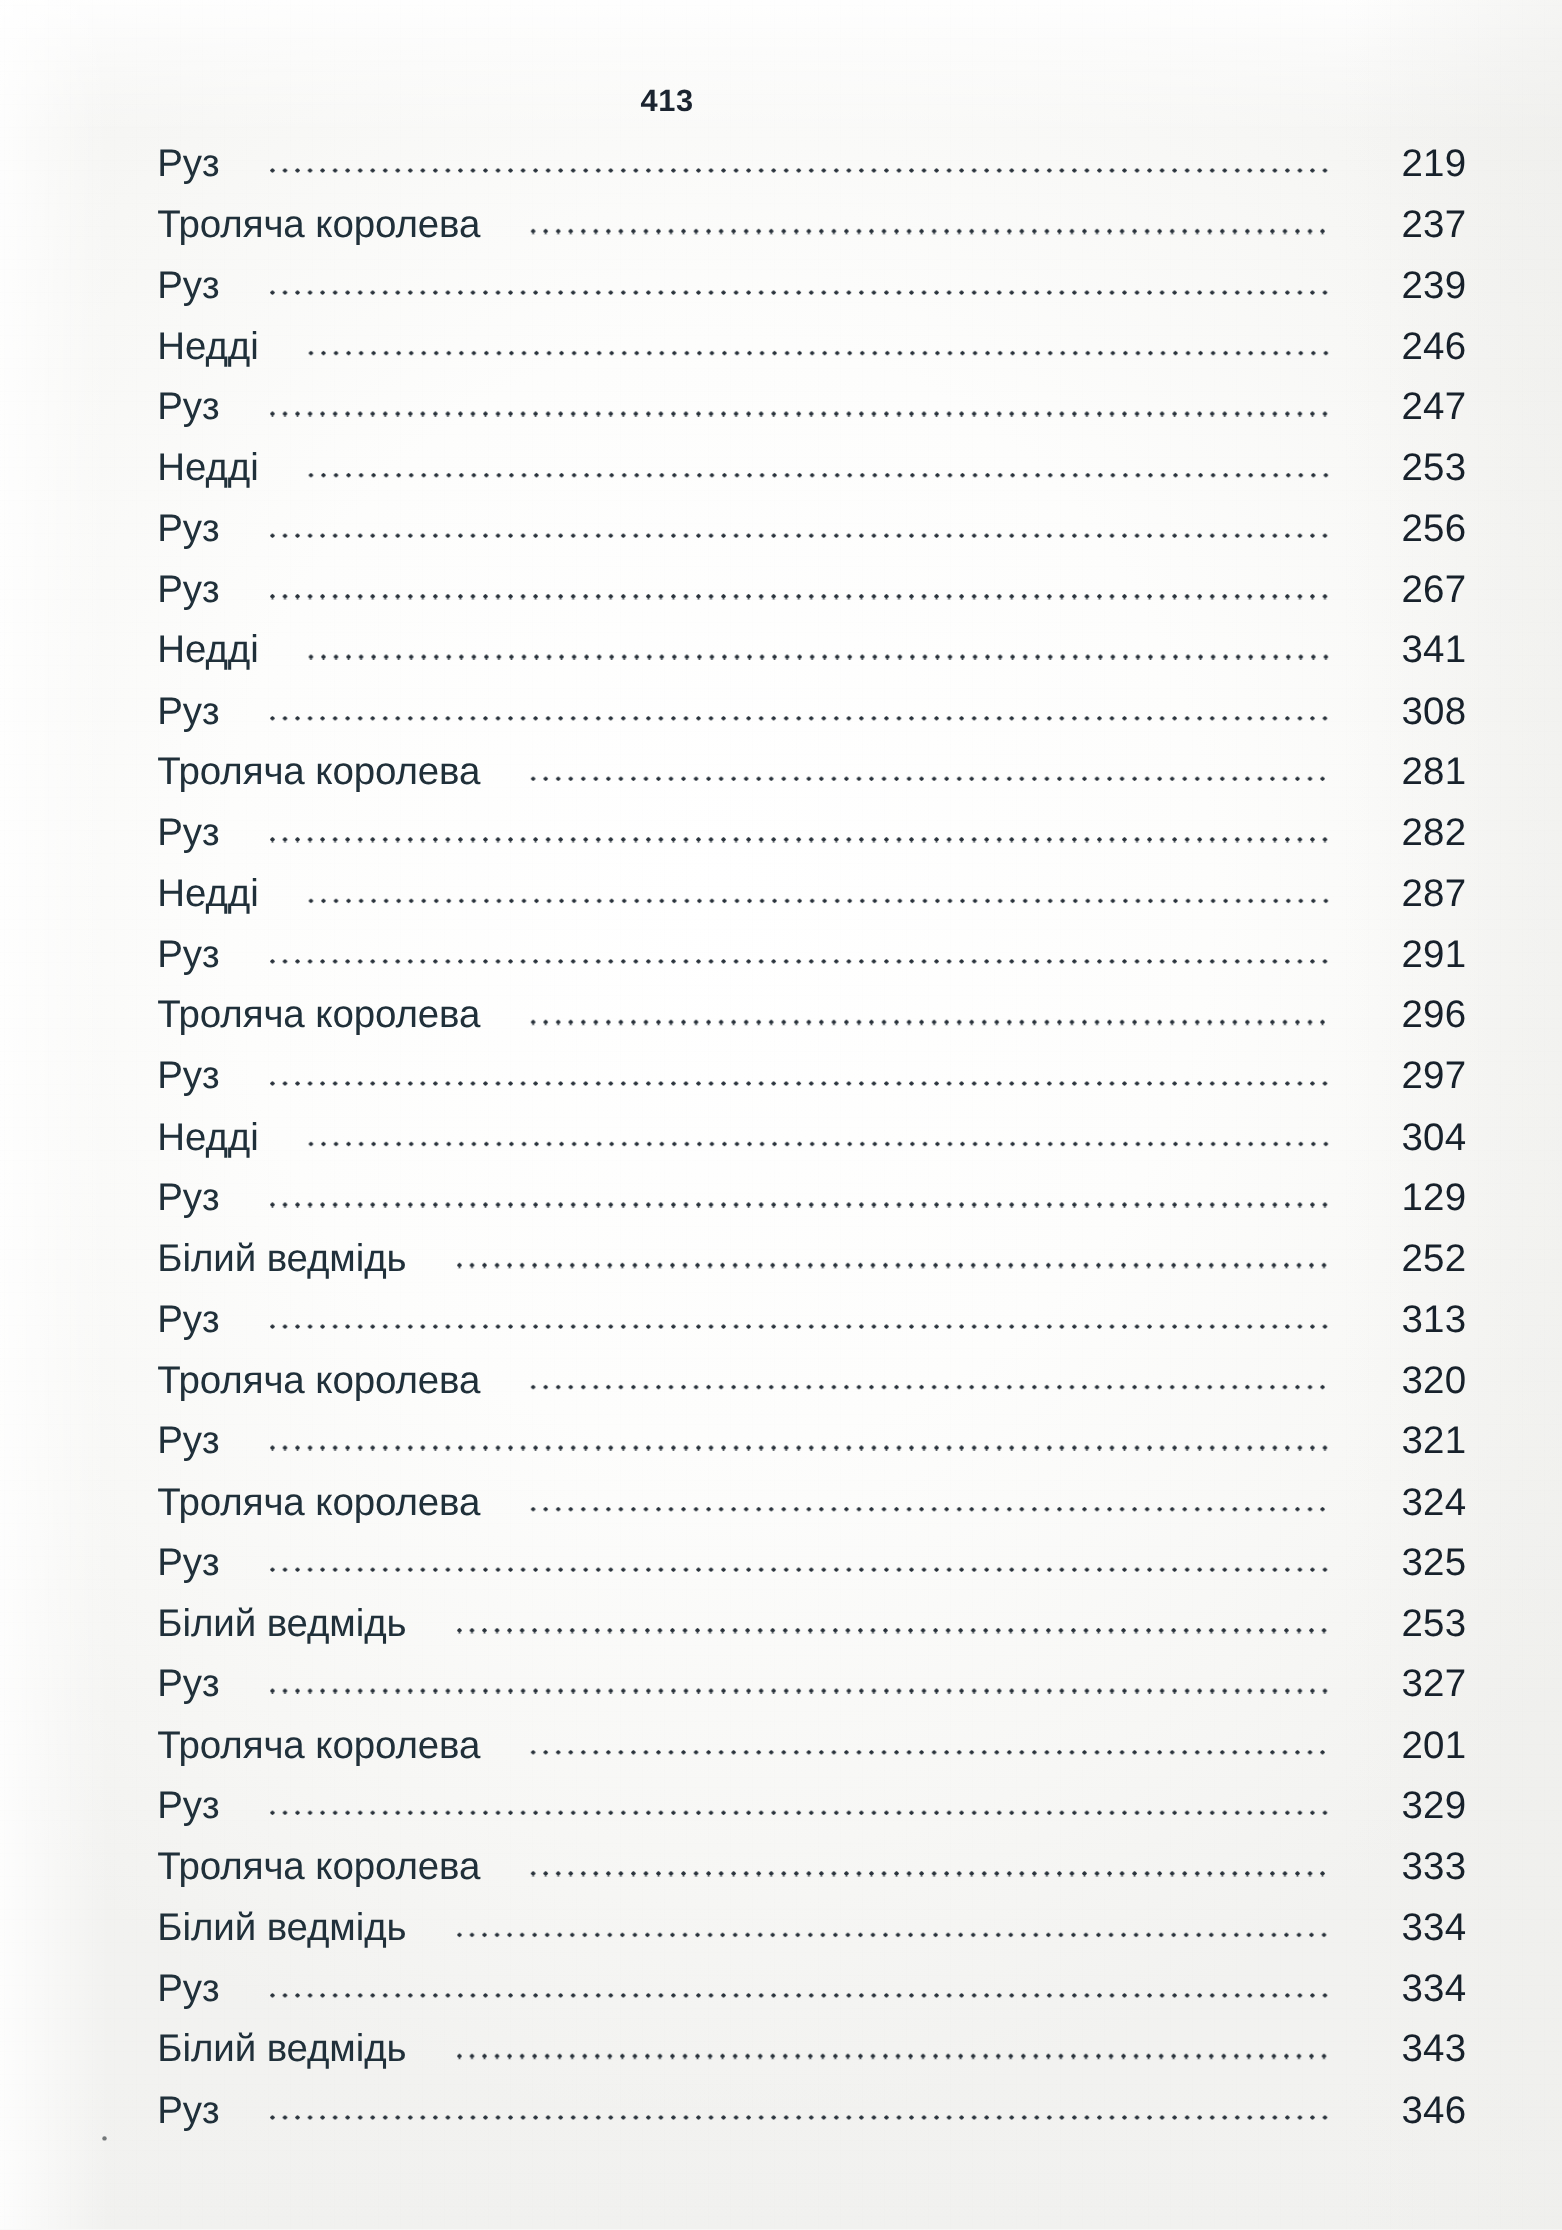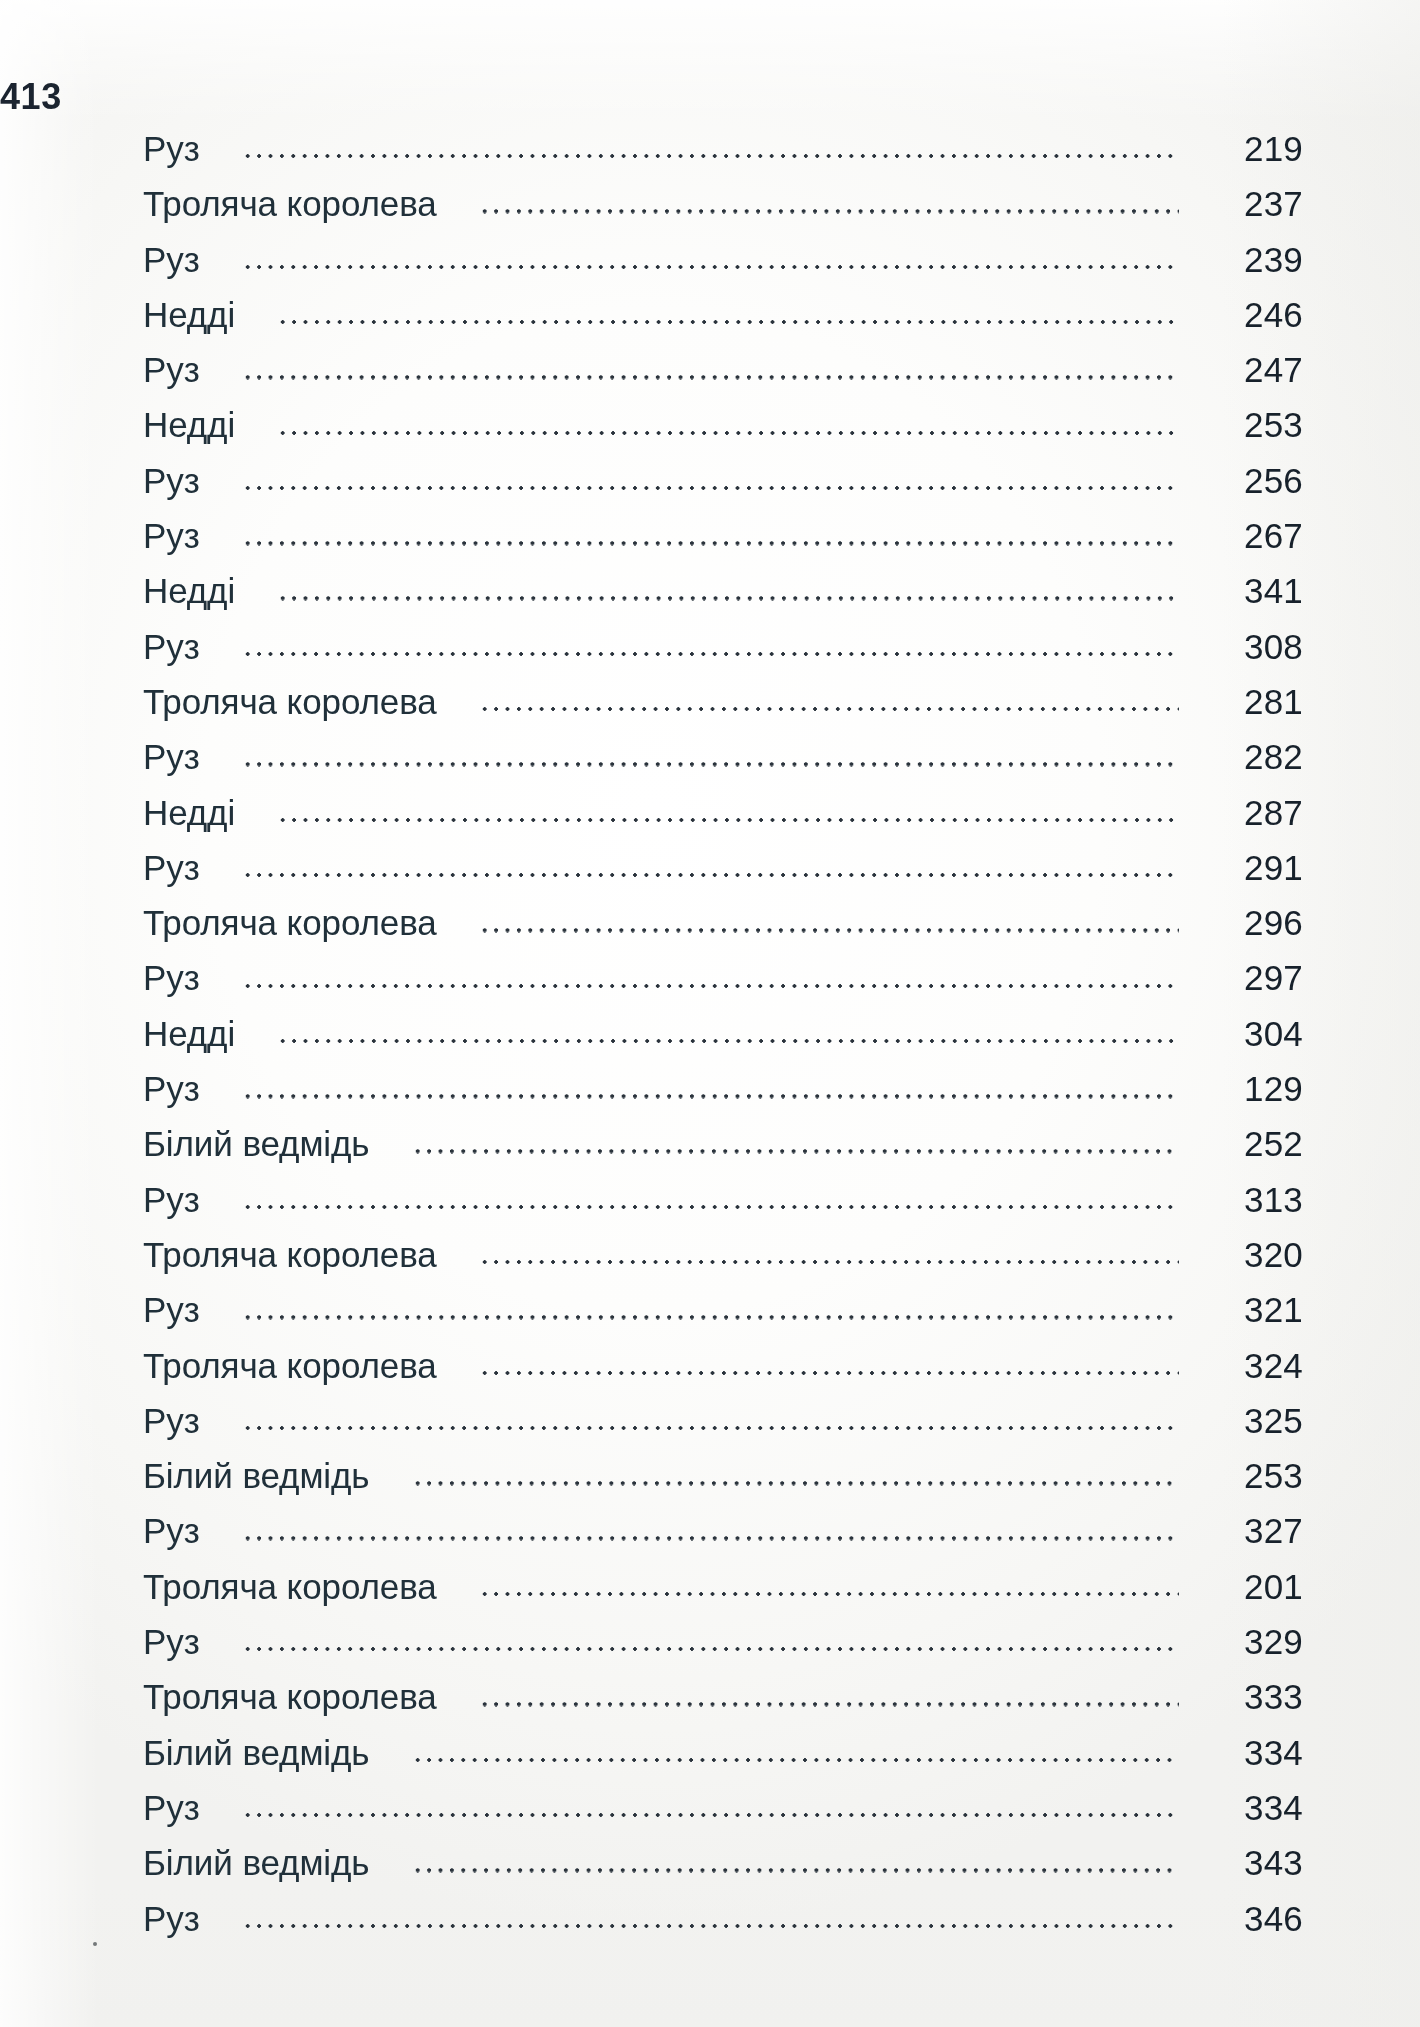--- a/index.html
+++ b/index.html
@@ -47,42 +47,42 @@
     position: relative;
     z-index: 2;
   }
 
   
   .folio {
     position: absolute;
     top: 76px;
     left: 0;
     width: 1213px;
-    text-align: left;
-    font-size: 36px;
+    text-align: center;
+    font-size: 28px;
     font-weight: 700;
     letter-spacing: 0.6px;
     color: #1b2430;
   }
 
   
   .toc {
     position: absolute;
     top: 131px;
     left: 0;
     width: 1420px;
   }
 
   .toc-entry {
     position: relative;
     display: flex;
     align-items: baseline;
     height: 55.3px;
     padding-left: 143px;
-    padding-right: 117px;
+    padding-right: 87px;
     box-sizing: border-box;
     color: #1e2a33;
     gap: 39px;
   }
 
   .toc-entry.is-part {
     padding-left: 110px;
     margin-top: 27px;
     margin-bottom: 3px;
   }

